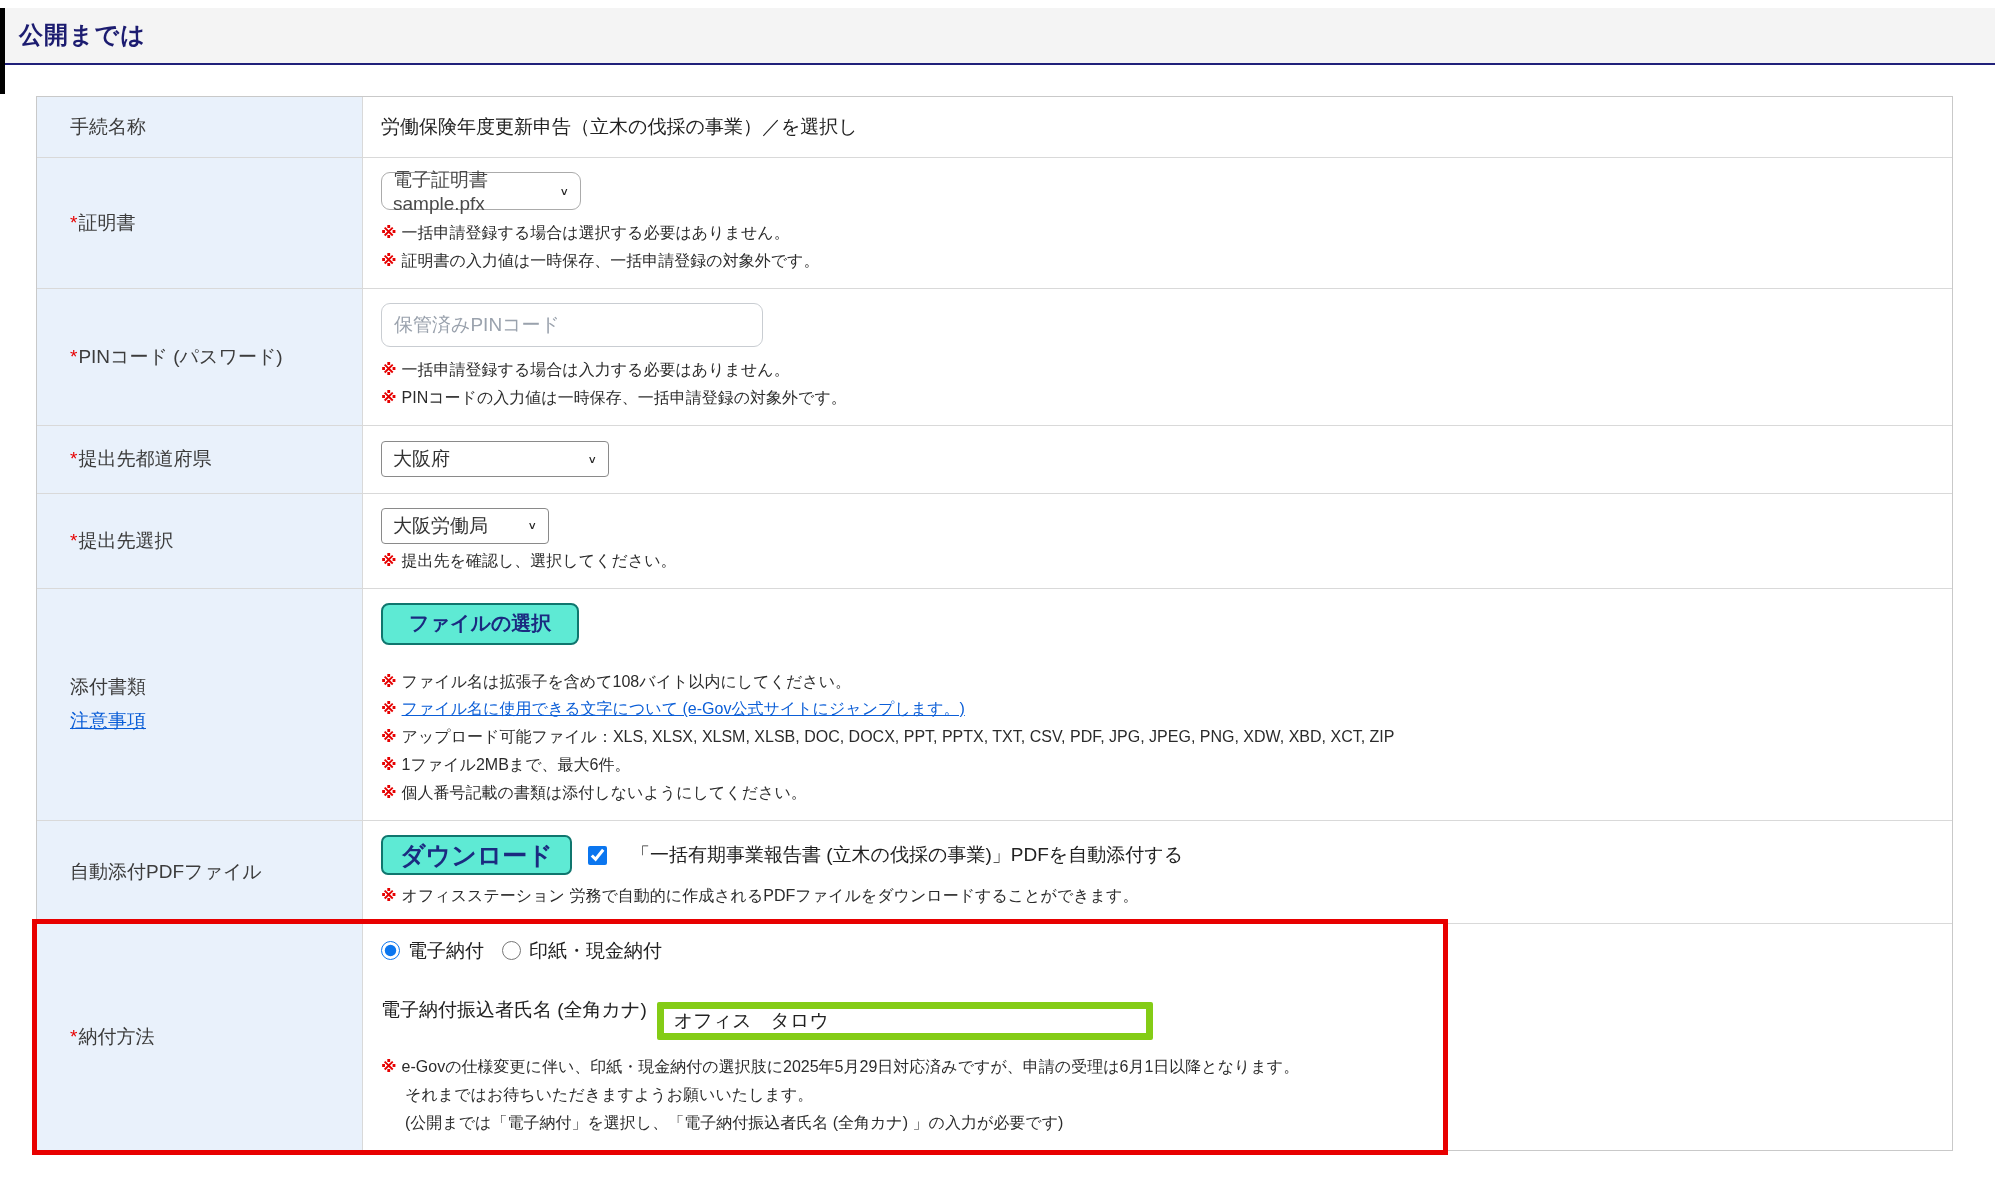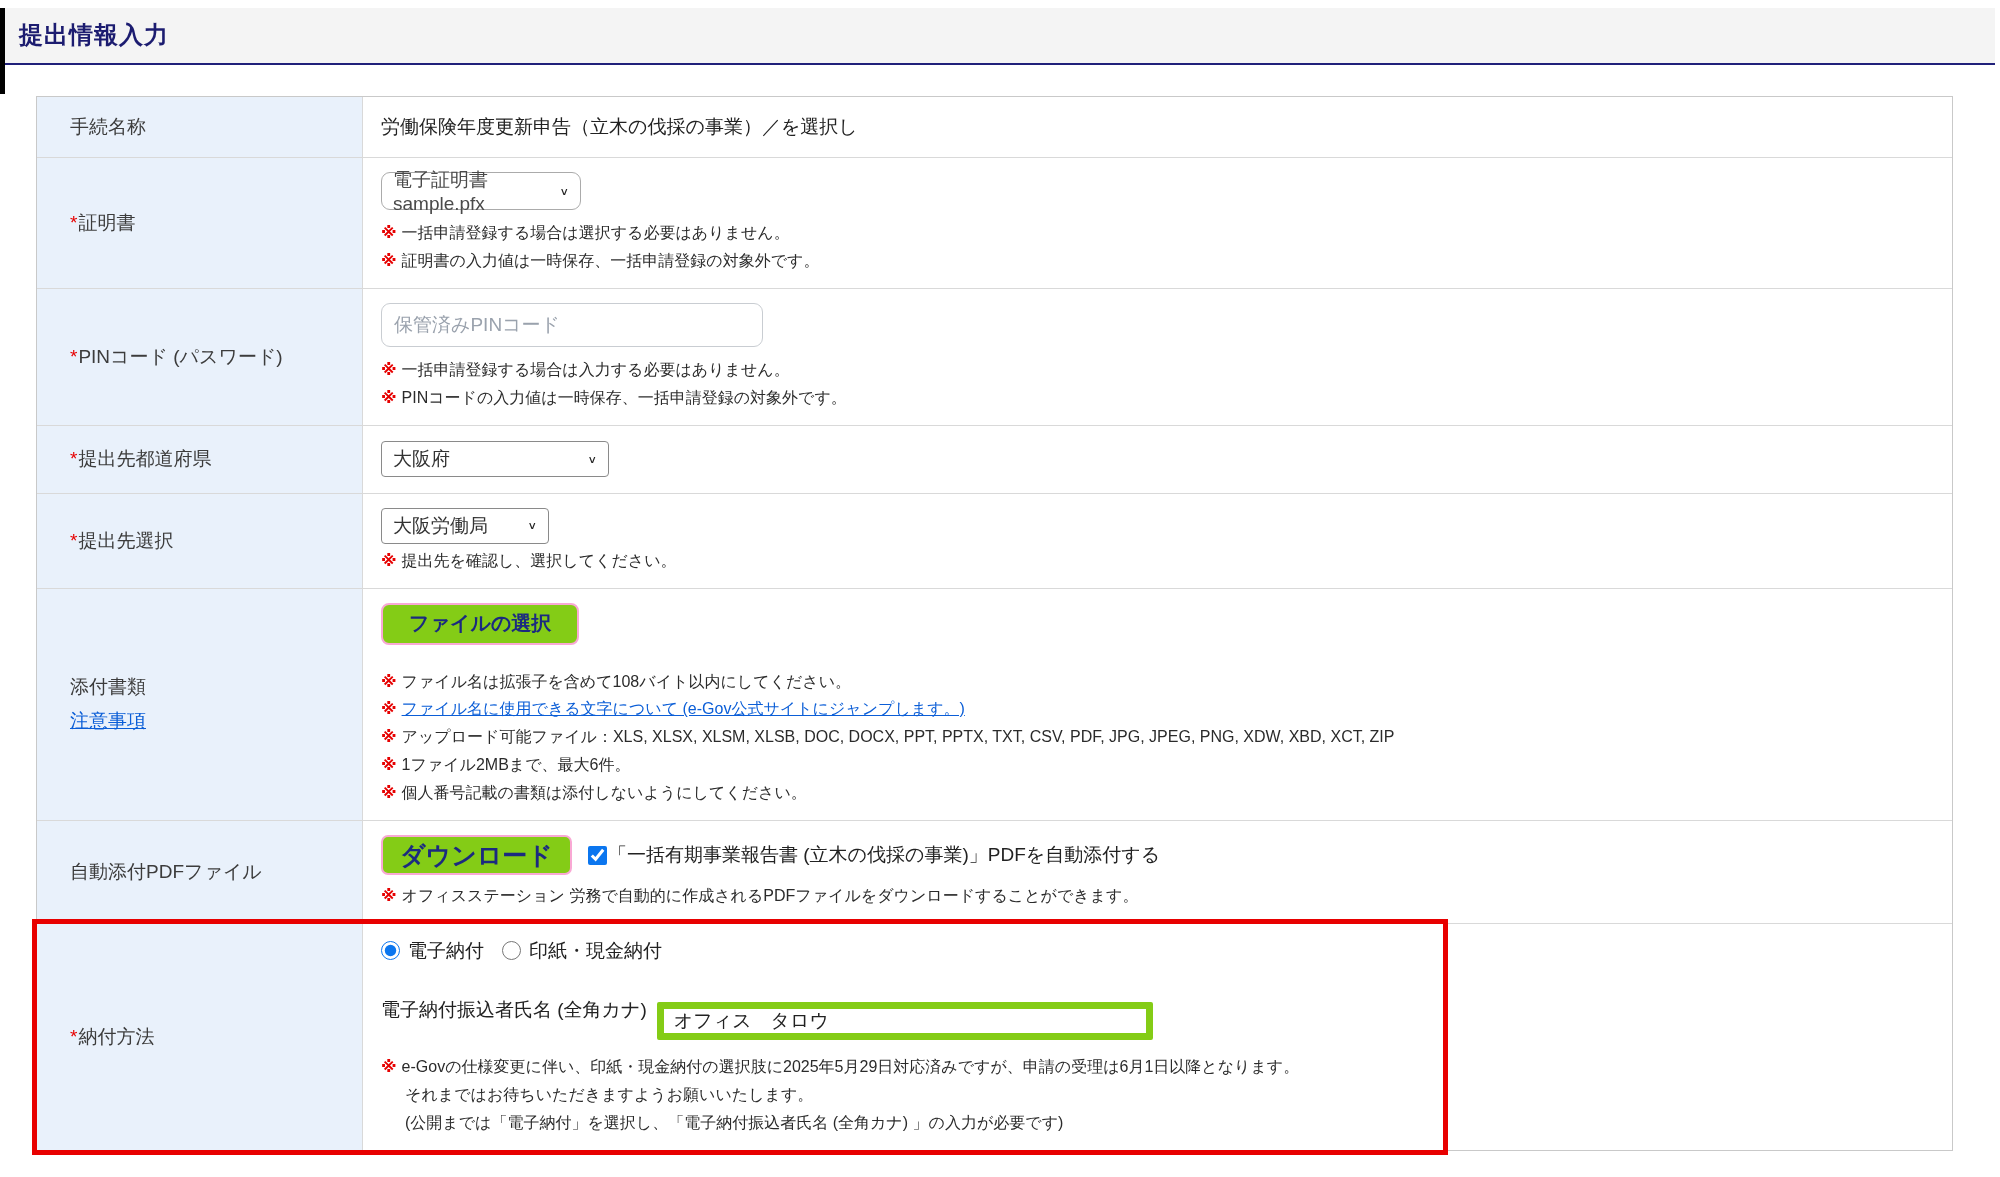--- a/index.html
+++ b/index.html
@@ -67,30 +67,30 @@
   
   .notes { display: flex; flex-direction: column; gap: 2px; margin-top: 10px; }
   .note { font-size: 16px; line-height: 1.62; color: #2b2b2b; display: flex; align-items: baseline; }
   .note-marker { color: #e60000; font-weight: bold; margin-right: 5px; flex: 0 0 auto; }
   .note-indent { padding-left: 24px; }
   .note-link { color: #0b5ed7; text-decoration: underline; cursor: pointer; }
 
   
   .outline-btn {
     display: inline-flex; align-items: center; justify-content: center;
-    background: #84cc16; border: 2px solid #f9a8d4; border-radius: 8px;
+    background: #5eead4; border: 2px solid #0f766e; border-radius: 8px;
     color: #1b2a80; font-weight: bold; cursor: pointer;
     font-family: "Liberation Sans", "DejaVu Sans", sans-serif;
   }
   .file-btn { height: 42px; padding: 0 26px; font-size: 20px; }
   .dl-btn { height: 40px; padding: 0 17px; font-size: 25px; border-radius: 7px; }
 
   
   .check-line { display: flex; align-items: center; gap: 16px; }
-  .check-pair { display: flex; align-items: center; gap: 1px; font-size: 19px; color: #222; }
+  .check-pair { display: flex; align-items: center; gap: 24px; font-size: 19px; color: #222; }
   input[type="checkbox"], input[type="radio"] { width: 19px; height: 19px; accent-color: #0b76ef; cursor: pointer; }
   .radio-line { display: flex; align-items: center; gap: 8px; font-size: 19px; color: #222; }
   .radio-line label { cursor: pointer; text-align: center; }
   .radio-gap { margin-left: 10px; }
   .payer-line { display: flex; align-items: center; margin-top: 16px; font-size: 19px; color: #222; }
 
   
   .cell-link { color: #0b5ed7; text-decoration: underline; cursor: pointer; margin-top: 8px; width: fit-content; }
 
   
@@ -110,21 +110,21 @@
     border: 1px solid #0d5c11; border-radius: 2px; cursor: pointer;
     font-family: "Liberation Sans", "DejaVu Sans", sans-serif;
   }
 </style>
 </head>
 <body>
 
 <div class="edge-bar"></div>
 
 <div class="page-header">
-  <div class="page-title">提出情報入力</div>
+  <div class="page-title">公開までは</div>
 </div>
 <div class="header-rule"></div>
 
 <div class="form-table">
 
   <div class="row row-procedure">
     <div class="label-cell">
       <span><span>手続名称</span></span>
     </div>
     <div class="content-cell">

